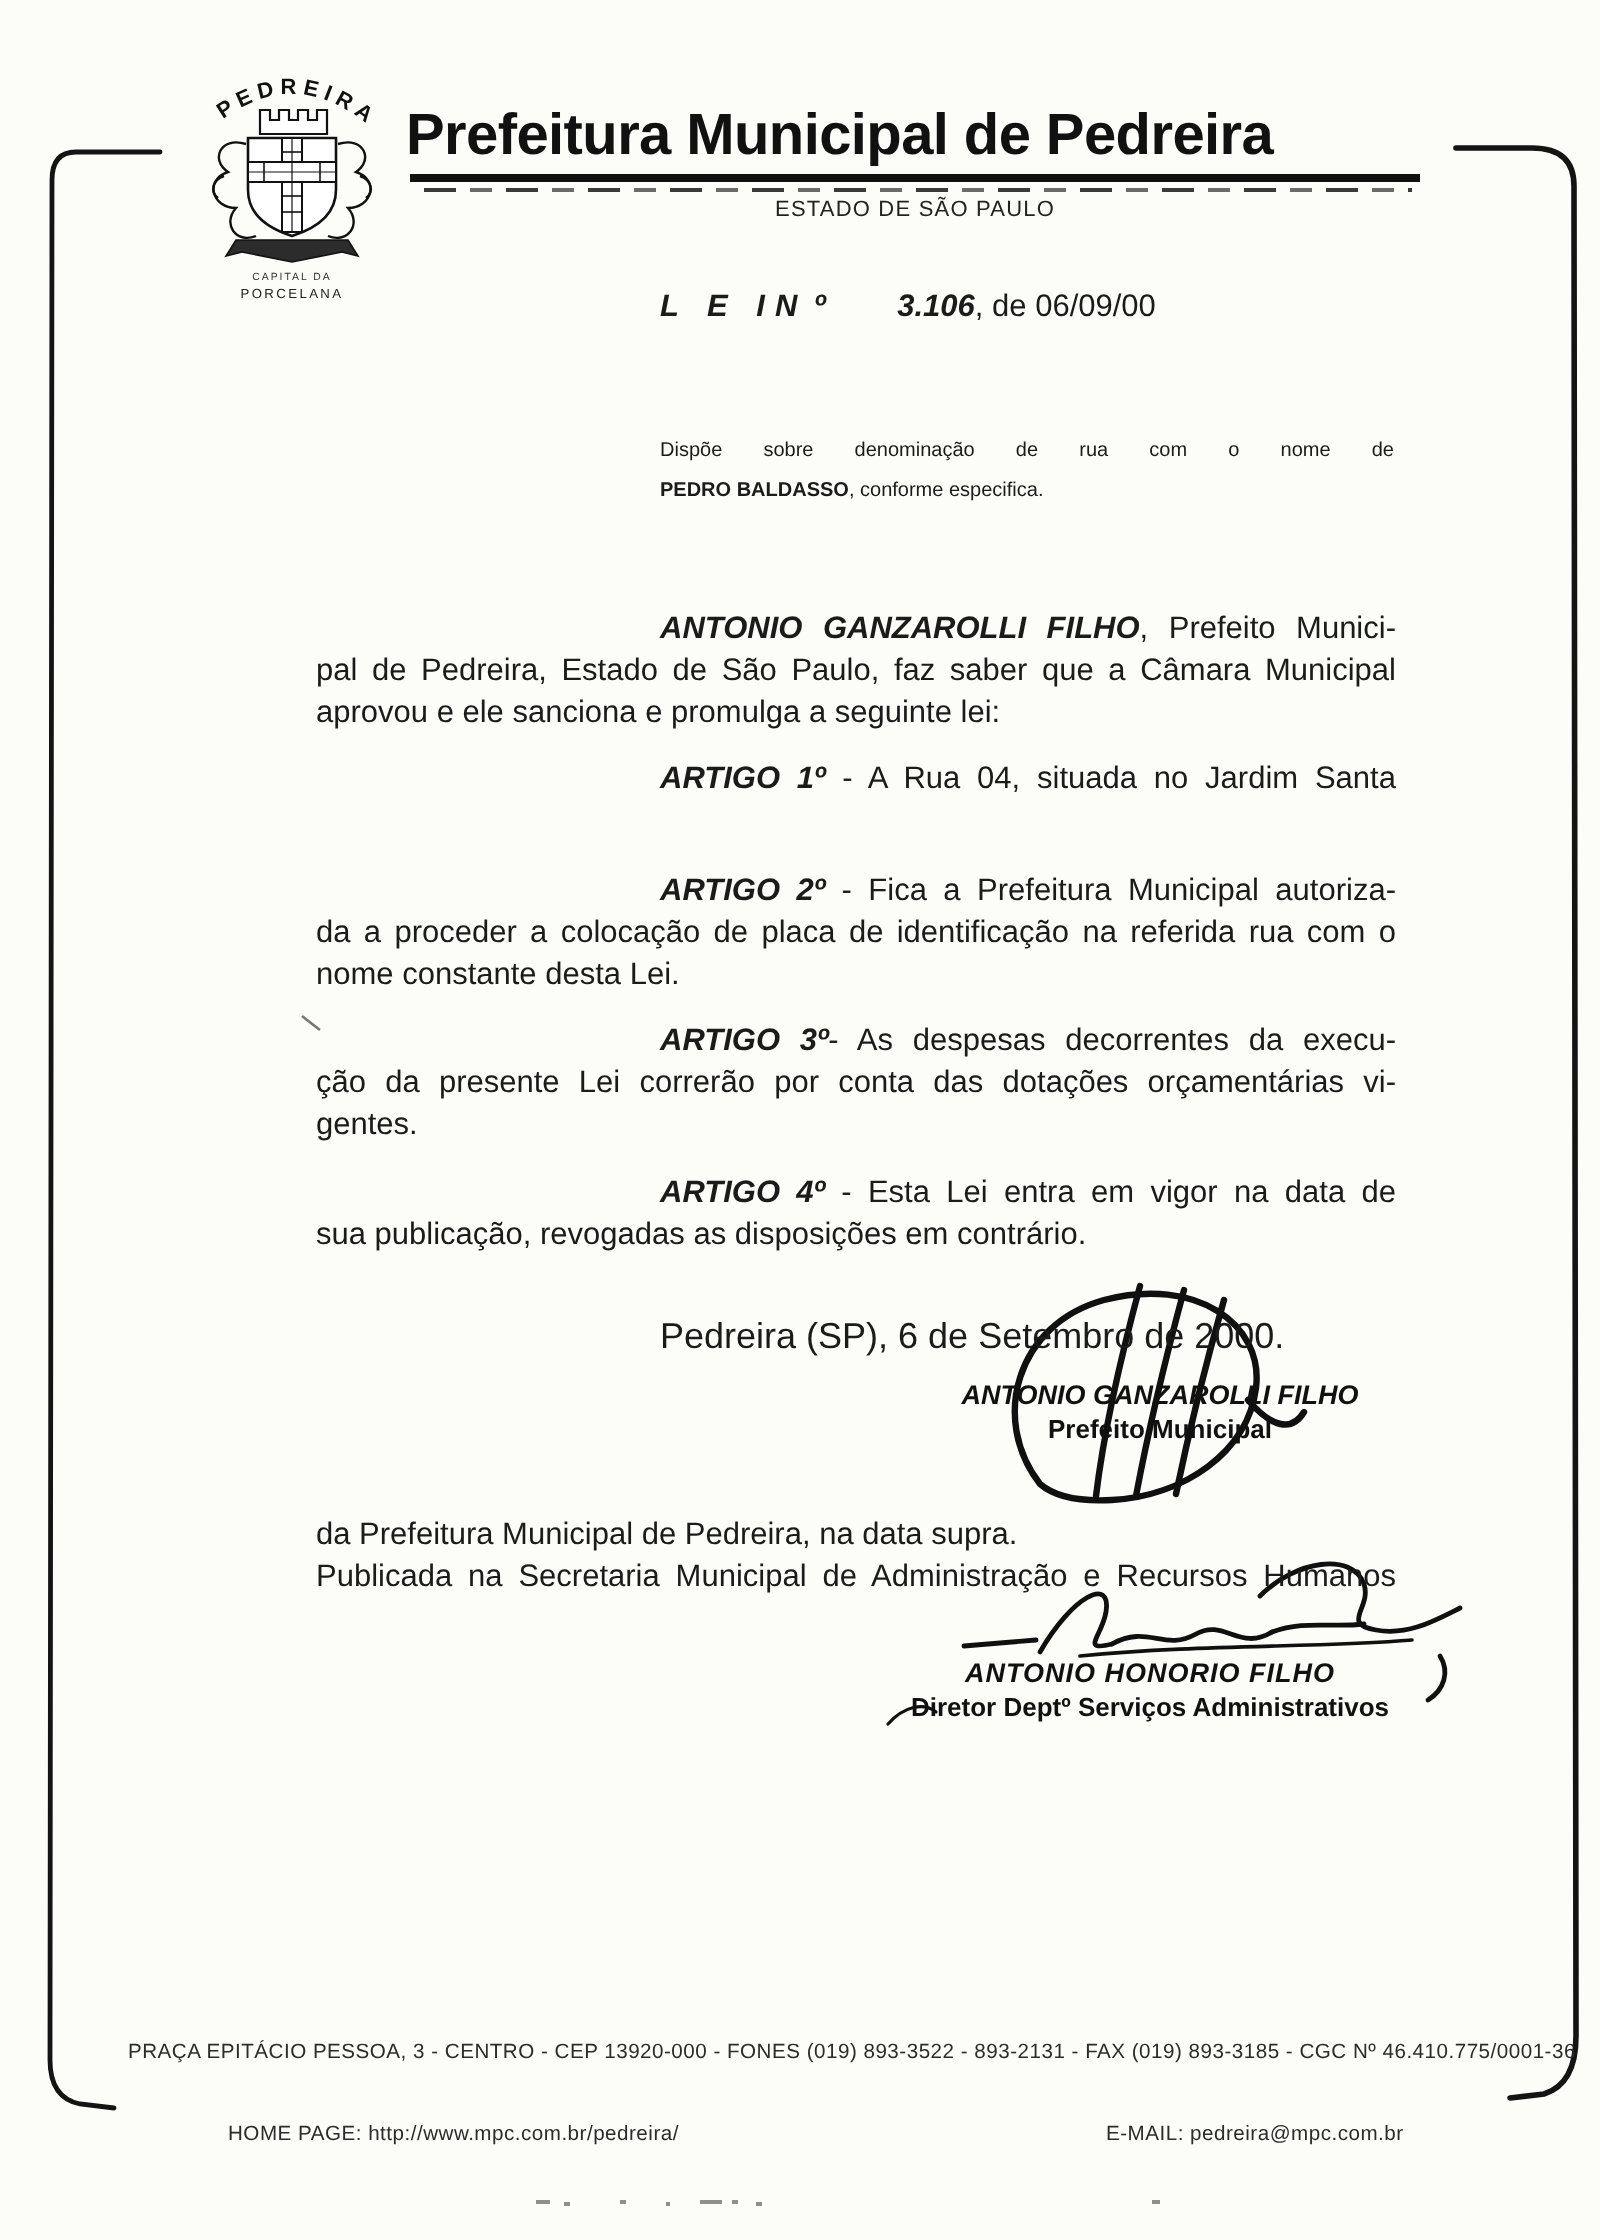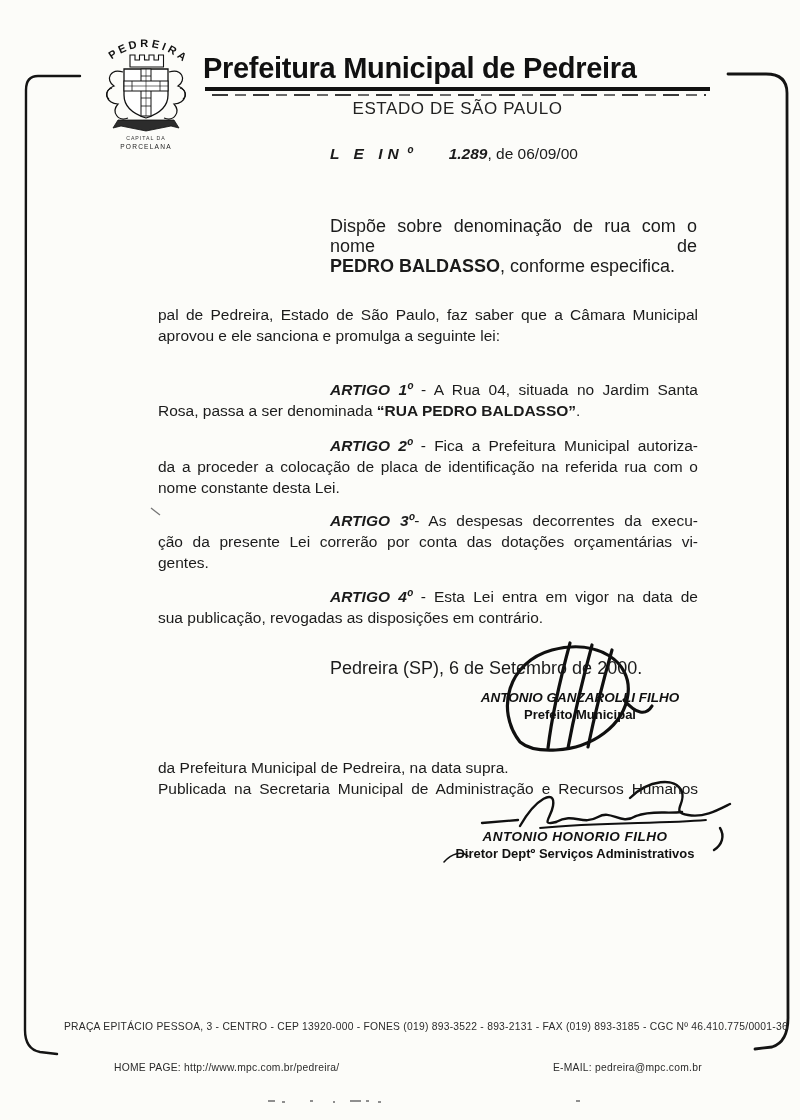--- a/index.html
+++ b/index.html
@@ -16,35 +16,35 @@
     font-size:29px;font-weight:bold;letter-spacing:-0.3px;
     color:#111;white-space:nowrap;
   }
   .title-rule{left:205px;top:87px;width:505px;height:4px;background:#111;}
   .title-rule2{
     left:212px;top:94px;width:494px;height:2px;
     background:repeating-linear-gradient(90deg,#3a3a3a 0 16px,transparent 16px 23px,#6a6a6a 23px 34px,transparent 34px 41px);
   }
   .doc-subtitle{
     left:205px;top:99px;width:505px;text-align:center;
-    font-size:17px;letter-spacing:0.6px;color:#222;
+    font-size:11px;letter-spacing:0.6px;color:#222;
   }
   
   .law-line{left:330px;top:145px;font-size:15.5px;white-space:nowrap;}
   .law-line .bi{font-weight:bold;font-style:italic;}
   .law-lei{letter-spacing:5px;}
   .law-no{letter-spacing:2px;margin-right:34px;}
   
   .p{left:158px;width:540px;font-size:15.5px;line-height:21px;}
   .ln{text-align:justify;text-align-last:justify;box-sizing:border-box;width:100%;}
   .ln.left{text-align:left;text-align-last:left;}
   .ln.first{padding-left:172px;}
   .bi{font-weight:bold;font-style:italic;}
   .b{font-weight:bold;}
-  .ementa{left:330px;width:367px;font-size:18px;line-height:20px;}
+  .ementa{left:330px;width:367px;font-size:10px;line-height:20px;}
   .dateline{left:330px;top:658px;font-size:18px;}
   
   .sig-name{font-size:13.5px;font-weight:bold;font-style:italic;text-align:center;color:#111;}
   .sig-role{font-size:13px;font-weight:bold;text-align:center;color:#111;}
   .sig1-name{left:470px;top:690px;width:220px;}
   .sig1-role{left:470px;top:707px;width:220px;}
   .sig2-name{left:465px;top:829px;width:220px;letter-spacing:0.5px;}
   .sig2-role{left:455px;top:846px;width:240px;font-style:normal;}
   
   .foot{font-size:10.3px;letter-spacing:0.25px;color:#2b2b2b;white-space:nowrap;}
@@ -132,36 +132,36 @@
     <text x="68" y="112" text-anchor="middle" font-family="Liberation Sans, sans-serif" font-size="5.2" letter-spacing="1" fill="#333">CAPITAL DA</text>
     <text x="68" y="121" text-anchor="middle" font-family="Liberation Sans, sans-serif" font-size="6.6" letter-spacing="1.2" fill="#222">PORCELANA</text>
   </svg>
 
   <div class="abs doc-title">Prefeitura Municipal de Pedreira</div>
   <div class="abs title-rule"></div>
   <div class="abs title-rule2"></div>
   <div class="abs doc-subtitle">ESTADO DE SÃO PAULO</div>
 
   <div class="abs law-line">
-    <span class="bi law-lei">L E I</span><span class="bi law-no">N º</span><span class="bi">1.289</span><span>, de 06/09/00</span>
+    <span class="bi law-lei">L E I</span><span class="bi law-no">N º</span><span class="bi">3.106</span><span>, de 06/09/00</span>
   </div>
 
   <div class="abs ementa" style="top:216px">
     <div class="ln">Dispõe sobre denominação de rua com o nome de</div>
     <div class="ln left"><span class="b">PEDRO BALDASSO</span><span>, conforme especifica.</span></div>
   </div>
 
   <div class="abs p" style="top:304px">
+    <div class="ln first"><span class="bi">ANTONIO GANZAROLLI FILHO</span><span>, Prefeito Munici-</span></div>
     <div class="ln">pal de Pedreira, Estado de São Paulo, faz saber que a Câmara Municipal</div>
     <div class="ln left">aprovou e ele sanciona e promulga a seguinte lei:</div>
   </div>
 
   <div class="abs p" style="top:379px">
     <div class="ln first"><span class="bi">ARTIGO 1º</span><span> - A Rua 04, situada no Jardim Santa</span></div>
-    <div class="ln left"><span>Rosa, passa a ser denominada </span><span class="b">“RUA PEDRO BALDASSO”</span><span>.</span></div>
   </div>
 
   <div class="abs p" style="top:435px">
     <div class="ln first"><span class="bi">ARTIGO 2º</span><span> - Fica a Prefeitura Municipal autoriza-</span></div>
     <div class="ln">da a proceder a colocação de placa de identificação na referida rua com o</div>
     <div class="ln left">nome constante desta Lei.</div>
   </div>
 
   <div class="abs p" style="top:510px">
     <div class="ln first"><span class="bi">ARTIGO 3º</span><span>- As despesas decorrentes da execu-</span></div>

